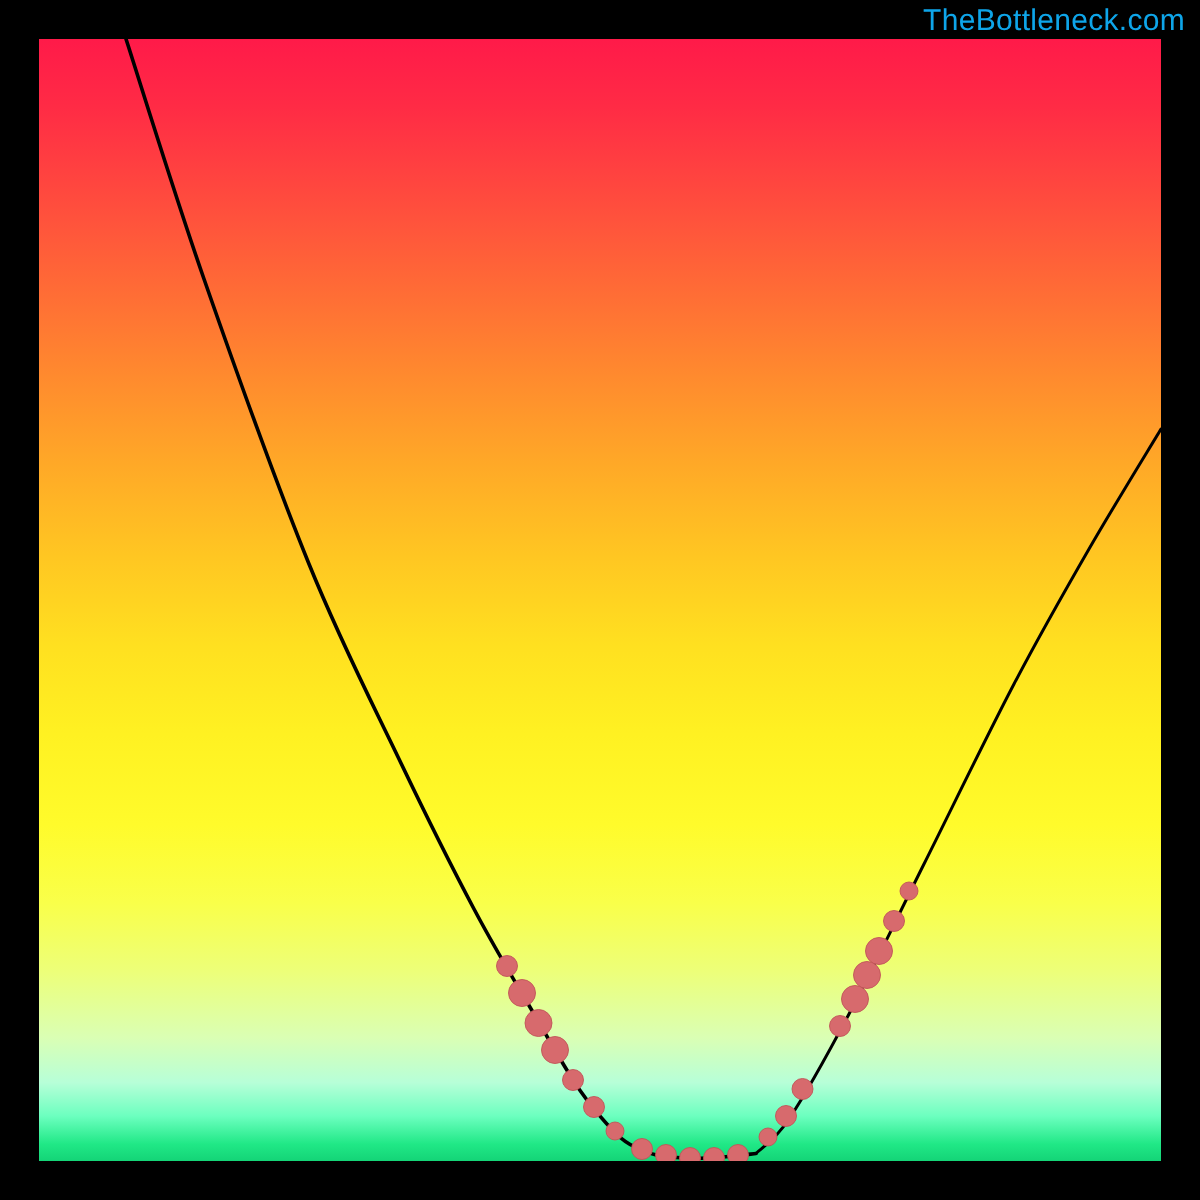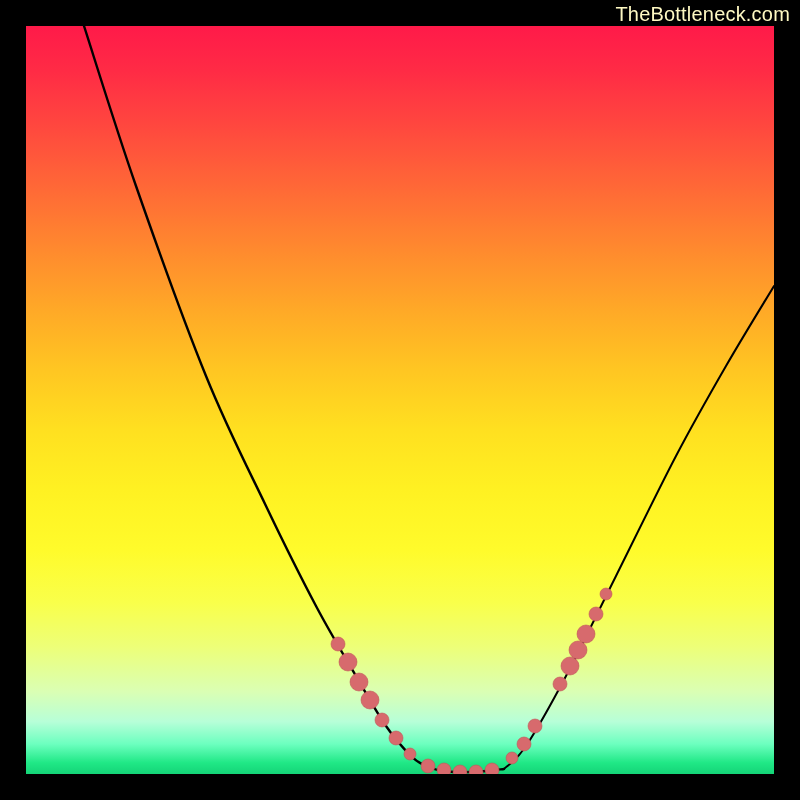--- a/index.html
+++ b/index.html
@@ -54,21 +54,21 @@
   svg.curves {
     position: absolute;
     inset: 0;
     width: 100%;
     height: 100%;
   }
   .watermark {
     position: absolute;
     top: 3px;
     right: 10px;
-    color: #fef9c3;
+    color: #0ea5e9;
     font-size: 20px;
     letter-spacing: 0.2px;
     user-select: none;
   }
 </style>
 </head>
 <body>
 
 <div class="frame">
 

